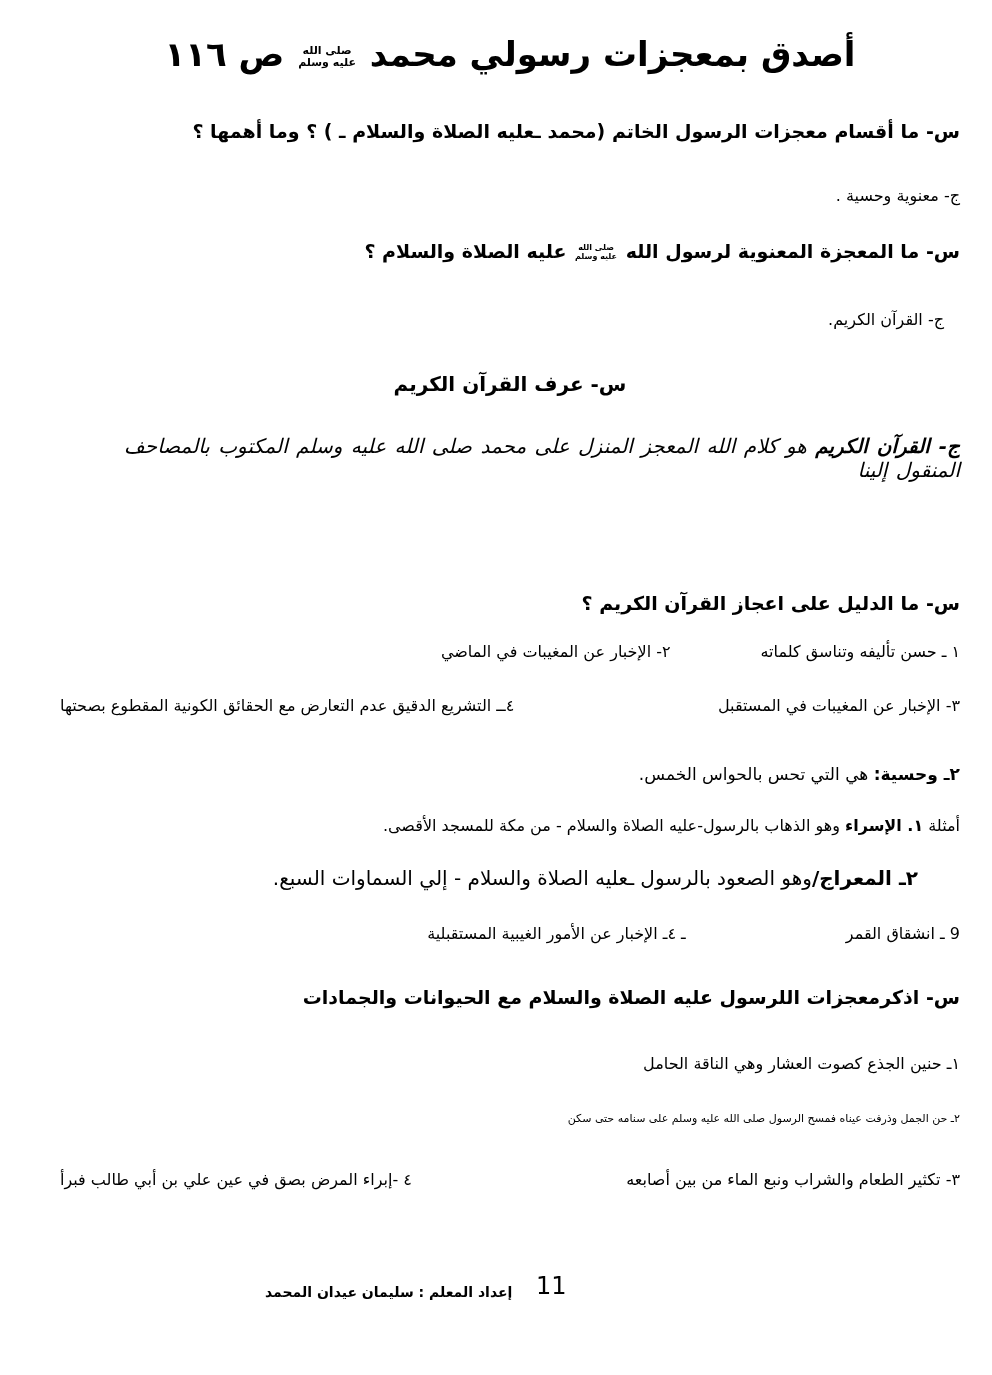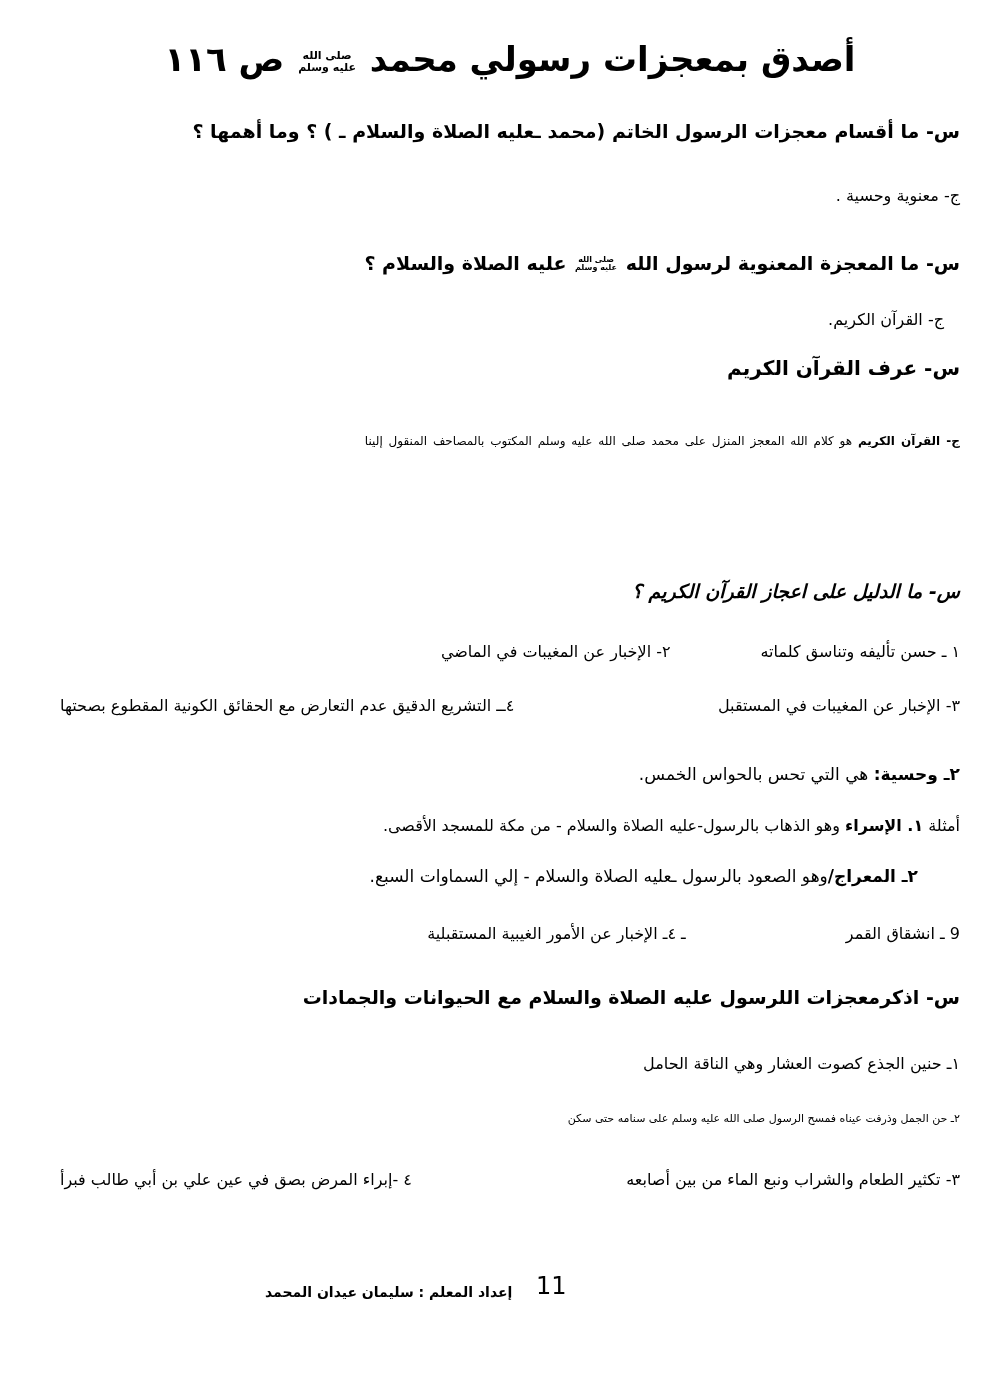--- a/index.html
+++ b/index.html
@@ -22,40 +22,40 @@
 
   .pbuh {
     display:inline-flex;
     flex-direction:column;
     align-items:center;
     justify-content:center;
     font-weight:700;
     line-height:1.05;
     vertical-align:middle;
     font-size:8px;
-    margin:16px 2px;
+    margin:4px 2px;
   }
 
   #title { top:34px; text-align:center; font-size:34px; font-weight:700; letter-spacing:-1px; }
   #title .pbuh { font-size:11px; letter-spacing:0; }
 
   #q1   { top:120px; }
   #a1   { top:186px; }
   #q2   { top:240px; }
   #a2   { top:310px; padding-right:16px; }
-  #q3   { top:356px; font-size:20px; }
-  #def1 { top:434px; font-size:12px; word-spacing:2px; }
+  #q3   { top:372px; font-size:20px;text-align:center; }
+  #def1 { top:434px; font-size:20px; word-spacing:2px;font-style:italic; }
   #def2 { top:487px; font-size:16px; }
   #type1{ top:540px; font-size:16px; }
-  #q4   { top:580px;font-style:italic; }
+  #q4   { top:592px; }
   #row1 { top:642px; font-size:16px; gap:90px; }
   #row2 { top:696px; font-size:16px; }
   #type2{ top:764px; font-size:17px; }
   #ex1  { top:816px; font-size:16px; }
-  #ex2  { top:866px; font-size:17px; padding-right:42px;text-align:right; }
+  #ex2  { top:866px; font-size:20px; padding-right:42px;text-align:right; }
   #row3 { top:924px; font-size:16px; gap:160px; }
   #q5   { top:986px; }
   #m1   { top:1054px; font-size:16px; }
   #m2   { top:1112px; font-size:11px; }
   #row4 { top:1170px; font-size:16px; }
   #footer { top:1272px; height:46px; }
   .prepared { position:absolute; left:205px; top:12px; font-size:14px; font-weight:700; }
   .pagenum  { position:absolute; left:476px; top:0; font-size:24px; direction:ltr; font-weight:400; }
 </style>
 </head>

